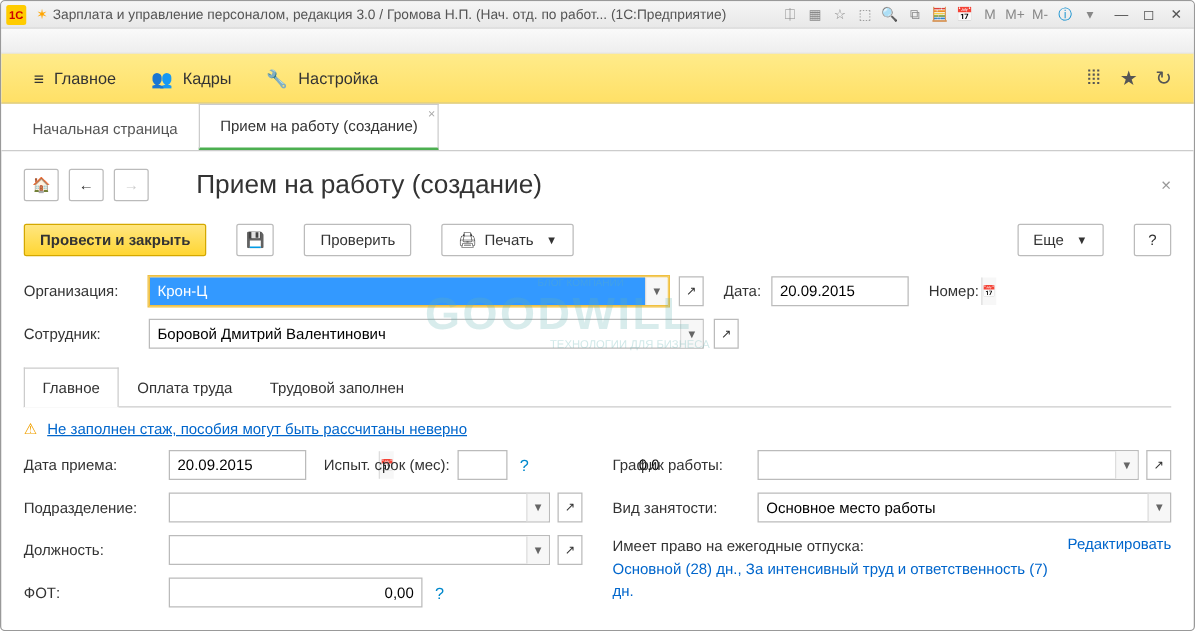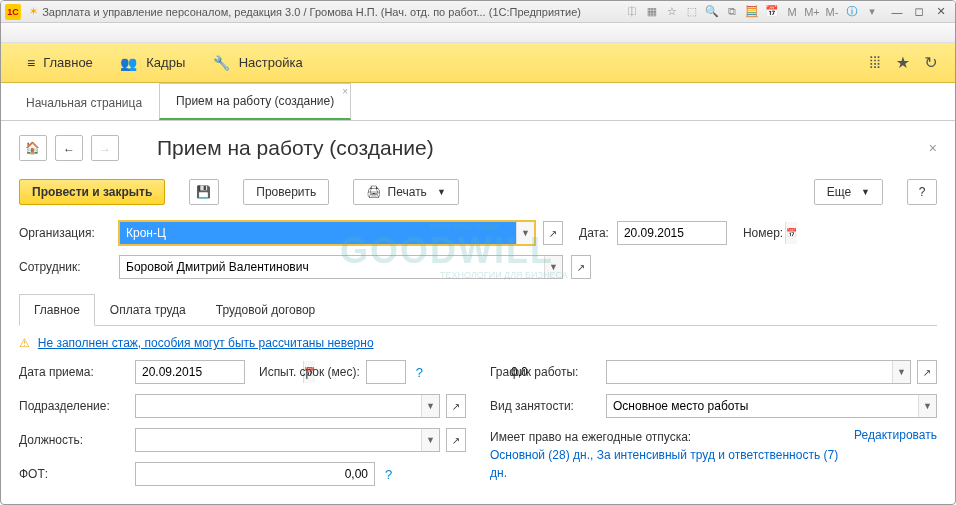--- a/index.html
+++ b/index.html
@@ -177,21 +177,21 @@
     <div class="input-wrap" style="width:444px">
       <input value="Боровой Дмитрий Валентинович" style="">
       <div class="input-btn">▼</div>
     </div>
     <div class="ext-btn">↗</div>
   </div>
 
   <div class="inner-tabs">
     <div class="inner-tab active">Главное</div>
     <div class="inner-tab">Оплата труда</div>
-    <div class="inner-tab">Трудовой договор</div>
+    <div class="inner-tab">Трудовой заполнен</div>
   </div>
 
   <div class="warning-row">
     <span class="warn-icon">⚠</span>
     <a href="#">Не заполнен стаж, пособия могут быть рассчитаны неверно</a>
   </div>
 
   <div class="grid-area">
     <div class="col">
       <div class="field-row">
@@ -217,21 +217,21 @@
       <div class="field-row">
         <label>Должность:</label>
         <div class="input-wrap" style="flex:1">
           <input style="">
           <div class="input-btn">▼</div>
         </div>
         <div class="ext-btn">↗</div>
       </div>
       <div class="field-row">
         <label>ФОТ:</label>
-        <div class="input-wrap" style="width:240px">
+        <div class="input-wrap" style="width:203px">
           <input style="text-align: right;" value="0,00">
         </div>
         <span class="help-q">?</span>
       </div>
     </div>
 
     <div class="col">
       <div class="field-row">
         <label>График работы:</label>
         <div class="input-wrap" style="flex:1">

